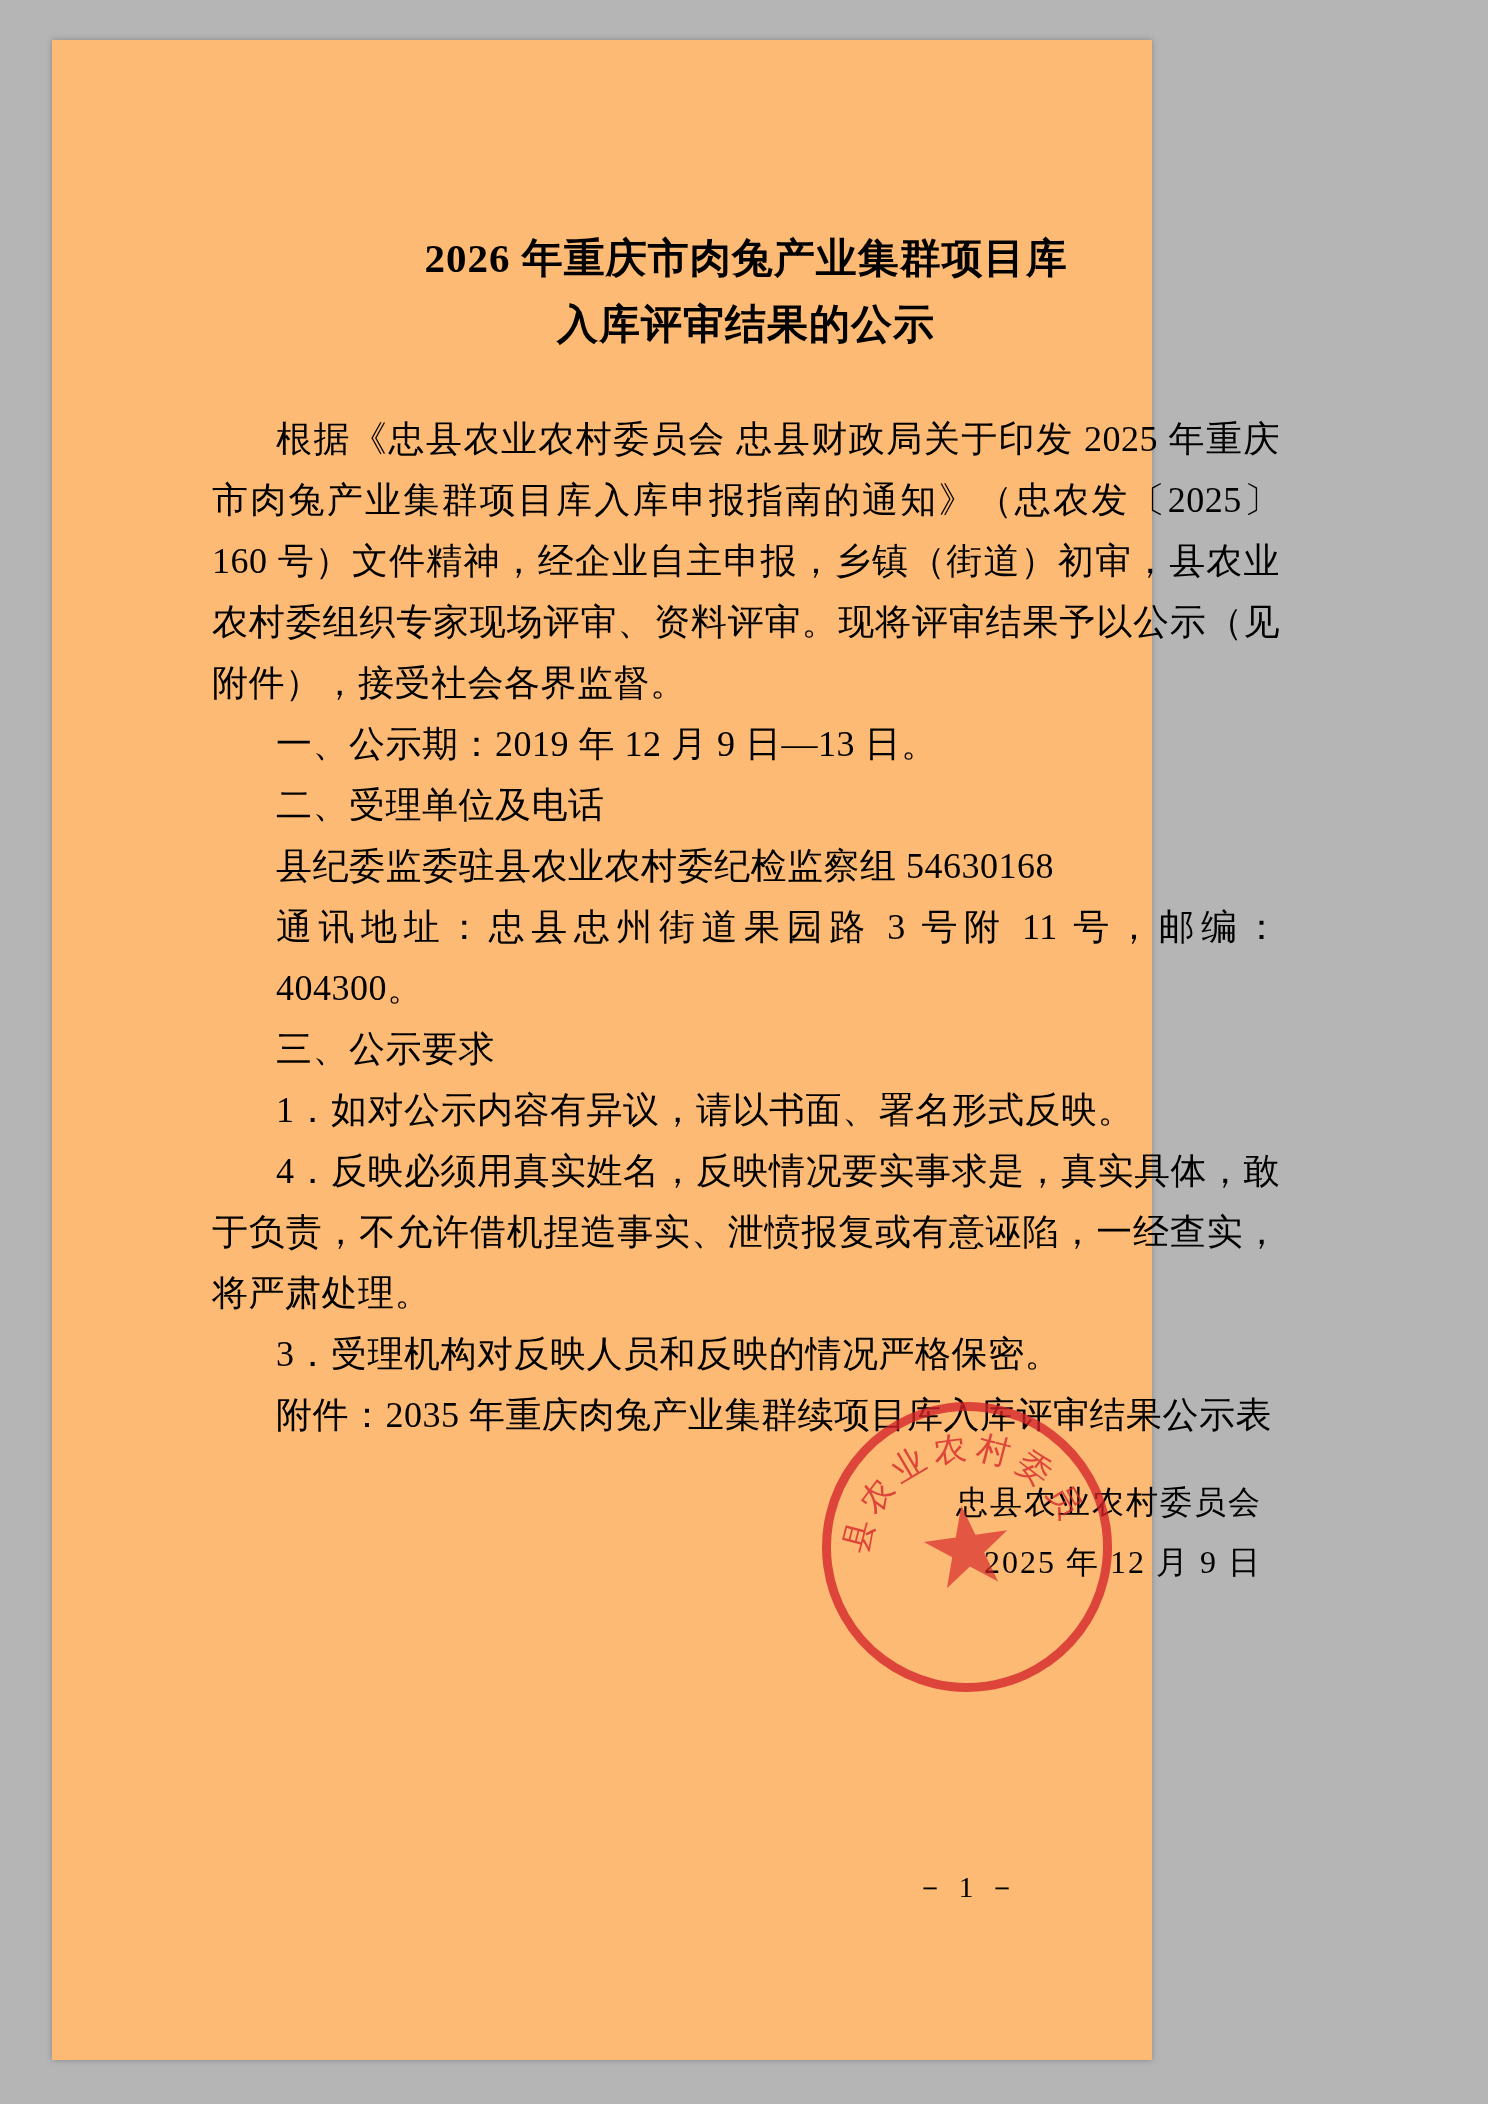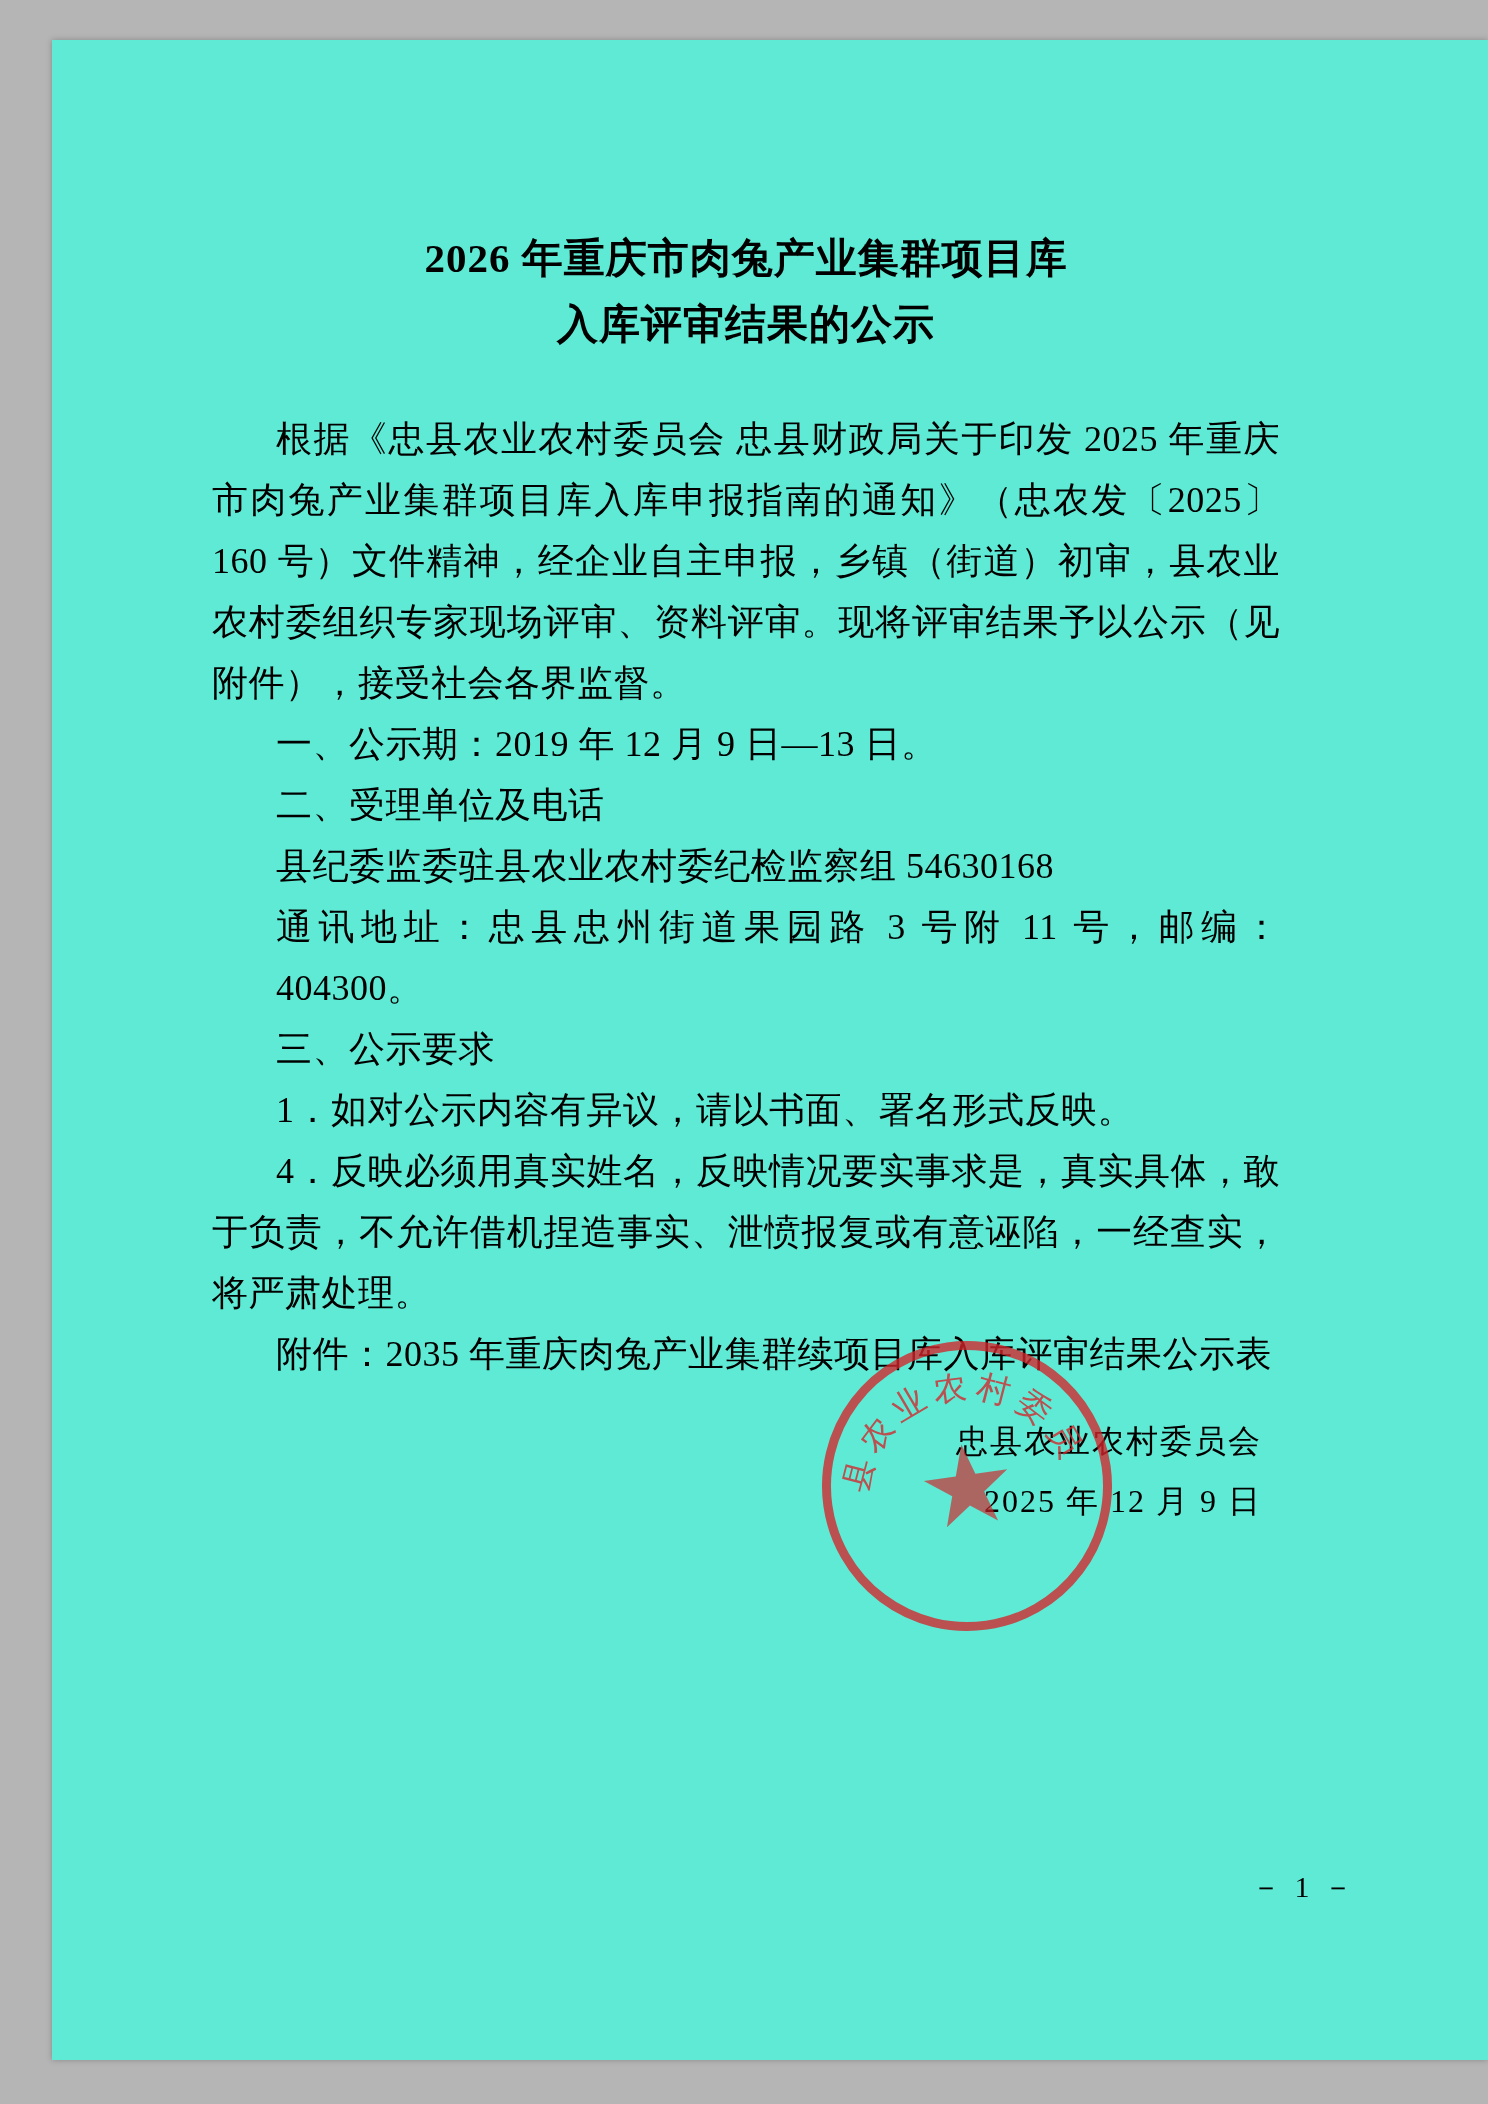--- a/index.html
+++ b/index.html
@@ -16,23 +16,23 @@
     position: relative;
     width: 1488px;
     height: 2104px;
     background: #b5b5b5;
     overflow: hidden;
   }
   .paper {
     position: absolute;
     left: 52px;
     top: 40px;
-    width: 1436px;
+    width: 1100px;
     height: 2020px;
-    background: #5eead4;
+    background: #fdba74;
     box-shadow: 0 0 6px rgba(0,0,0,0.25);
   }
   .content {
     position: absolute;
     left: 160px;
     top: 185px;
     width: 1068px;
   }
   .doc-title {
     text-align: center;
@@ -148,20 +148,21 @@
 
 
         <p class="sub-line">通讯地址：忠县忠州街道果园路 3 号附 11 号，邮编：404300。</p>
 
         <p class="heading-line">三、公示要求</p>
 
         <p class="indent-1">1．如对公示内容有异议，请以书面、署名形式反映。</p>
 
         <p class="indent-1">4．反映必须用真实姓名，反映情况要实事求是，真实具体，敢于负责，不允许借机捏造事实、泄愤报复或有意诬陷，一经查实，将严肃处理。</p>
 
+        <p class="indent-1">3．受理机构对反映人员和反映的情况严格保密。</p>
 
         <p class="indent-1">附件：2035 年重庆肉兔产业集群续项目库入库评审结果公示表</p>
 
       </div>
 
       <div class="sign-block">
         <div class="stamp">
           <div class="arc-text">
             <svg viewBox="0 0 272 272" xmlns="http://www.w3.org/2000/svg">
               <defs>

